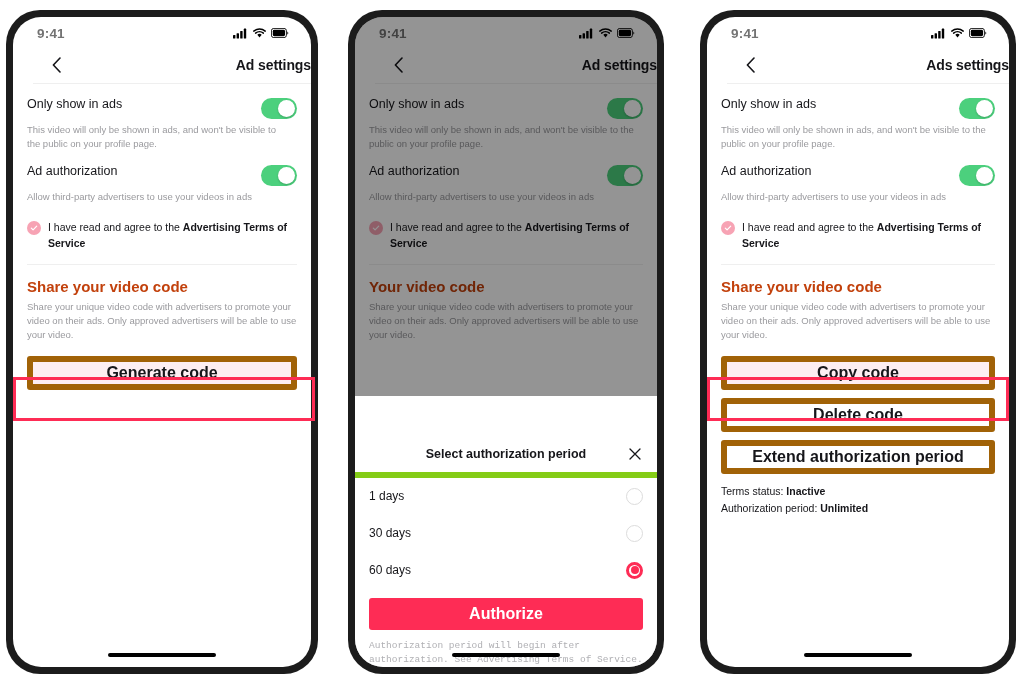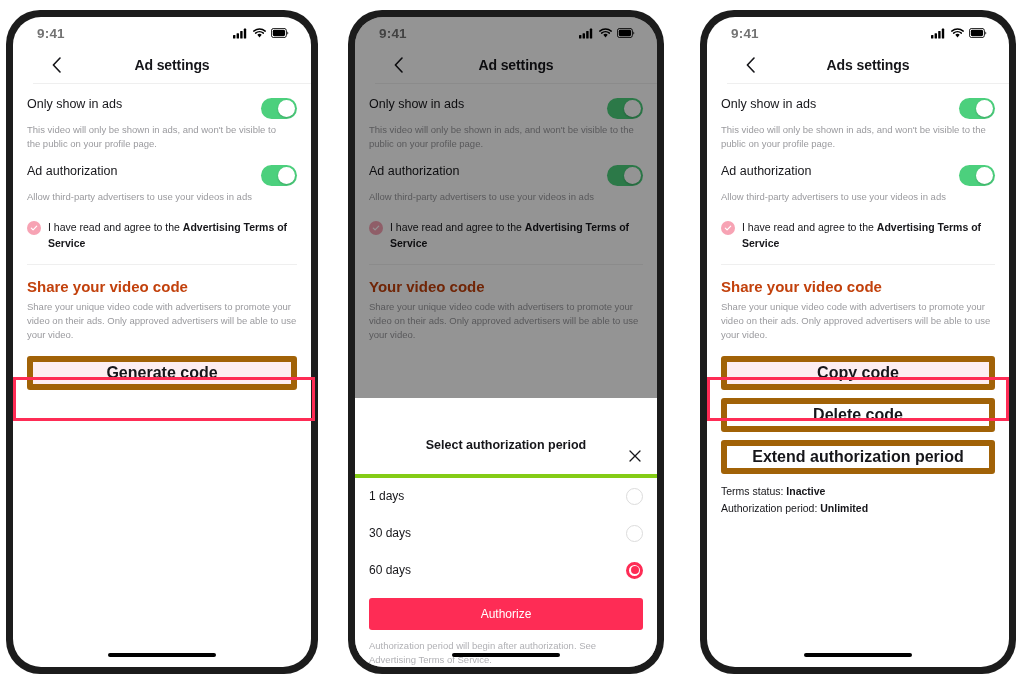--- a/index.html
+++ b/index.html
@@ -62,21 +62,21 @@
     gap: 5px;
   }
   .sb-icons svg { display: block; }
 
   
   .navbar {
     position: relative;
     height: 36px;
     display: flex;
     align-items: center;
-    justify-content: center;
+    justify-content: flex-end;
     border-bottom: 1px solid #efefef;
     margin-left: 20px;
   }
   .nav-back {
     position: absolute;
     left: 12px;
     top: 50%;
     transform: translateY(-50%);
     width: 22px;
     height: 22px;
@@ -238,23 +238,23 @@
   .sheet {
     position: absolute;
     left: 0; right: 0; bottom: 0;
     background: #fff;
     border-radius: 0;
   }
   .sheet-head {
     position: relative;
     height: 36px;
     display: flex;
-    align-items: flex-start;
+    align-items: center;
     justify-content: center;
-    border-bottom: 4px solid #84cc16;
+    border-bottom: 6px solid #84cc16;
     margin-top: 40px;
   }
   .sheet-title {
     font-size: 12.5px;
     font-weight: bold;
     color: #16161a;
   }
   .sheet-close {
     position: absolute;
     right: 14px;
@@ -294,28 +294,29 @@
   }
   .btn-primary {
     margin: 9px 14px 0 14px;
     height: 32px;
     background: #fe2c55;
     border-radius: 3px;
     display: flex;
     align-items: center;
     justify-content: center;
     color: #fff;
-    font-size: 12px;
-    font-weight: normal;
+    font-size: 16px;
+    font-weight: bold;
   }
   .sheet-foot {
     padding: 9px 14px 0 14px;
     font-size: 9.5px;
     color: #b0b0b4;
     line-height: 1.5;
+    font-family: Liberation Mono, monospace;
   }
 </style>
 </head>
 <body>
 
 <div class="stage">
 
   <div class="phone p1">
     <div class="phone-screen">
 

